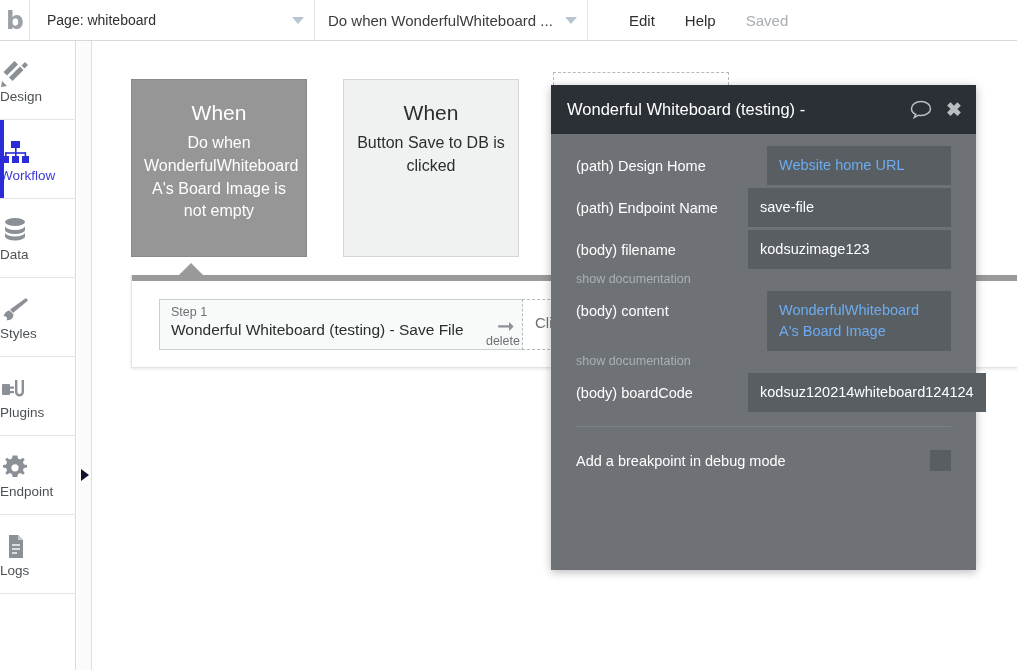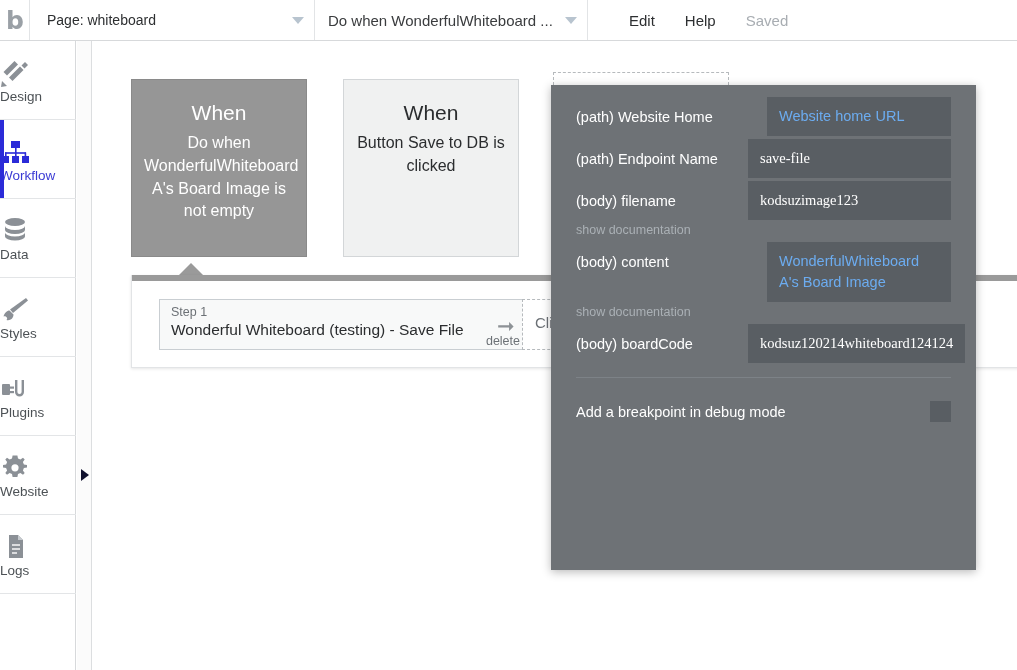--- a/index.html
+++ b/index.html
@@ -213,21 +213,21 @@
     width: 172px; flex: 0 0 auto;
     font-size: 14.5px; color: #ffffff;
     padding-top: 11px; line-height: 1.3;
   }
   .fval {
     flex: 1; min-height: 38px;
     background: #595e63;
     padding: 9px 12px;
     font-size: 14.5px; line-height: 1.45;
   }
-  .fval.white { color: #ffffff; font-family: Liberation Serif, serif; }
+  .fval.white { color: #ffffff; }
   .fval.blue { color: #6cacf0; margin-left: 19px; }
   .showdoc {
     font-size: 12.5px; color: #aab0b5;
     padding-right: 2px; margin-top: 2px; margin-bottom: 5px;
   }
   .dlg-divider {
     height: 1px; background: #7d8287;
     margin: 14px 0 0 0;
   }
   .onlywhen { display: flex; margin-top: 14px; }
@@ -354,21 +354,21 @@
 
   <div class="sb-item">
     <span class="sb-ico">
       <svg width="30" height="28" viewBox="0 0 30 28">
         <g fill="#8b9096">
           <path d="M15 1.5 l2.4 0 .6 3.1 2.4 1 2.6-1.8 1.7 1.7 -1.8 2.6 1 2.4 3.1 .6 0 2.4 -3.1 .6 -1 2.4 1.8 2.6 -1.7 1.7 -2.6-1.8 -2.4 1 -.6 3.1 -2.4 0 -2.4 0 -.6-3.1 -2.4-1 -2.6 1.8 -1.7-1.7 1.8-2.6 -1-2.4 -3.1-.6 0-2.4 3.1-.6 1-2.4 -1.8-2.6 1.7-1.7 2.6 1.8 2.4-1 .6-3.1 Z"></path>
           <circle cx="15" cy="13.8" r="3.6" fill="#ffffff"></circle>
         </g>
       </svg>
     </span>
-    <span class="lbl">Website</span>
+    <span class="lbl">Endpoint</span>
   </div>
 
   <div class="sb-item">
     <span class="sb-ico">
       <svg width="30" height="28" viewBox="0 0 30 28">
         <g fill="#8b9096">
           <path d="M9 2 h9 l5 5 v18 h-14 Z"></path>
           <path d="M18 2 l5 5 h-5 Z" fill="#c7cbcf"></path>
         </g>
         <g stroke="#ffffff" stroke-width="1.4">
@@ -414,25 +414,34 @@
 
     <div class="dashed-action">Click here to add an action...</div>
   </div>
 
 </div>
 
 <div class="dashed-stub"></div>
 
 <div class="dialog">
 
+  <div class="dlg-head">
+    <span class="dlg-title">Wonderful Whiteboard (testing) - </span>
+    <span class="dlg-ico bubble-ico">
+      <svg width="22" height="19" viewBox="0 0 22 19">
+        <path d="M11 1.5 C5.5 1.5 1.5 4.6 1.5 8.4 C1.5 11 3.2 13.2 5.8 14.4 L4.3 17.5 L8.6 15.2 C9.4 15.3 10.2 15.4 11 15.4 C16.5 15.4 20.5 12.3 20.5 8.4 C20.5 4.6 16.5 1.5 11 1.5 Z" fill="none" stroke="#b9bec3" stroke-width="1.5"></path>
+      </svg>
+    </span>
+    <span class="dlg-ico x-ico">✖</span>
+  </div>
 
   <div class="dlg-body">
 
     <div class="frow">
-      <div class="flabel">(path) Website Home</div>
+      <div class="flabel">(path) Design Home</div>
       <div class="fval blue">Website home URL</div>
     </div>
 
     <div class="frow">
       <div class="flabel">(path) Endpoint Name</div>
       <div class="fval white">save-file</div>
     </div>
 
     <div class="frow">
       <div class="flabel">(body) filename</div>

